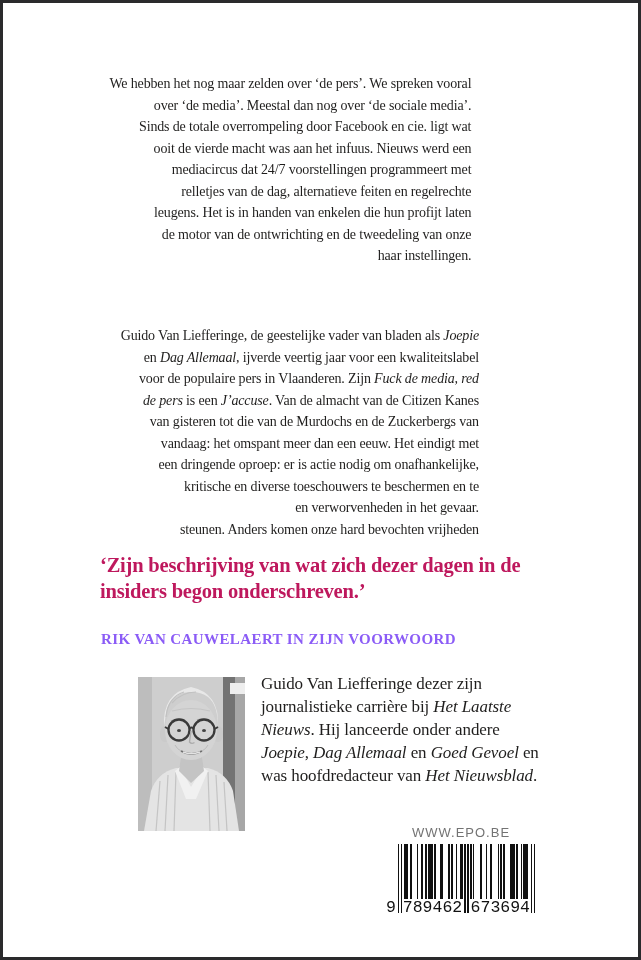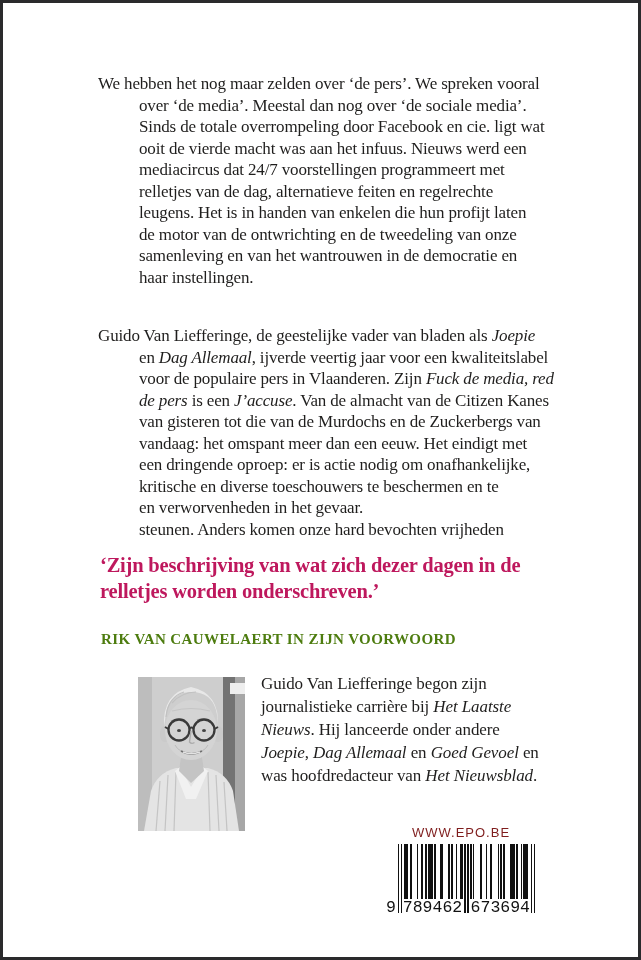--- a/index.html
+++ b/index.html
@@ -9,44 +9,45 @@
     box-sizing: border-box;
     background: #ffffff;
     border: 3px solid #2a2a2c;
     overflow: hidden;
     font-family: "Liberation Serif", serif;
     color: #1f1e1d;
   }
   .para {
     position: absolute;
     left: 136px;
-    font-size: 17px;
+    font-size: 14px;
     line-height: 21.5px;
     letter-spacing: -0.15px;
     white-space: nowrap;
+    text-align: right;
   }
   .para .line:first-child { margin-left: -41px; }
   .p1 { top: 70px; }
   .p2 { top: 322px; }
   .it { font-style: italic; }
   .bd { font-weight: 400; }
   .quote {
     position: absolute;
     left: 97px; top: 549px;
     color: #be185d;
     font-weight: 700;
     font-size: 20.5px;
     line-height: 26.4px;
     letter-spacing: -0.2px;
     white-space: nowrap;
   }
   .attribution {
     position: absolute;
     left: 98px; top: 628px;
-    color: #4d7c0f;
+    color: #8b5cf6;
     font-weight: 700;
     font-size: 15px;
     letter-spacing: 0.4px;
     white-space: nowrap;
   }
   .photo {
     position: absolute;
     left: 135px; top: 674px;
     width: 107px; height: 154px;
     margin: 0; padding: 0;
@@ -64,58 +65,57 @@
   .footer {
     position: absolute;
     left: 383px; top: 822px;
     width: 150px;
     text-align: center;
   }
   .site {
     font-family: "Liberation Sans", sans-serif;
     font-size: 13px;
     letter-spacing: 1px;
-    color: #7f1d1d;
+    color: #737373;
   }
   .barcode { display: block; margin-top: 2px; }
 </style>
 </head>
 <body>
 
 <div class="cover">
 
   <section class="para p1">
       <div class="line"><span>We hebben het nog maar zelden over ‘de pers’. We spreken vooral</span></div>
       <div class="line"><span>over ‘de media’. Meestal dan nog over ‘de sociale media’.</span></div>
       <div class="line"><span>Sinds de totale overrompeling door Facebook en cie. ligt wat</span></div>
       <div class="line"><span>ooit de vierde macht was aan het infuus. Nieuws werd een</span></div>
       <div class="line"><span>mediacircus dat 24/7 voorstellingen programmeert met</span></div>
       <div class="line"><span>relletjes van de dag, alternatieve feiten en regelrechte</span></div>
       <div class="line"><span>leugens. Het is in handen van enkelen die hun profijt laten</span></div>
       <div class="line"><span>de motor van de ontwrichting en de tweedeling van onze</span></div>
-      <div class="line"><span>samenleving en van het wantrouwen in de democratie en</span></div>
       <div class="line"><span>haar instellingen.</span></div>
     </section>
 
   <section class="para p2">
       <div class="line"><span>Guido Van Liefferinge, de geestelijke vader van bladen als </span><span class="it">Joepie</span></div>
       <div class="line"><span>en </span><span class="it">Dag Allemaal</span><span>, ijverde veertig jaar voor een kwaliteitslabel</span></div>
       <div class="line"><span>voor de populaire pers in Vlaanderen. Zijn </span><span class="it">Fuck de media, red</span></div>
       <div class="line"><span class="it">de pers</span><span> is een </span><span class="it">J’accuse</span><span>. Van de almacht van de Citizen Kanes</span></div>
       <div class="line"><span>van gisteren tot die van de Murdochs en de Zuckerbergs van</span></div>
       <div class="line"><span>vandaag: het omspant meer dan een eeuw. Het eindigt met</span></div>
       <div class="line"><span>een dringende oproep: er is actie nodig om onafhankelijke,</span></div>
       <div class="line"><span>kritische en diverse toeschouwers te beschermen en te</span></div>
       <div class="line"><span>en verworvenheden in het gevaar.</span></div>
       <div class="line"><span>steunen. Anders komen onze hard bevochten vrijheden</span></div>
     </section>
 
   <section class="quote">
       <div class="line"><span>‘Zijn beschrijving van wat zich dezer dagen in de</span></div>
-      <div class="line"><span>relletjes worden onderschreven.’</span></div>
+      <div class="line"><span>insiders begon onderschreven.’</span></div>
     </section>
 
   <div class="attribution">RIK VAN CAUWELAERT IN ZIJN VOORWOORD</div>
 
   <figure class="photo">
     <svg width="107" height="154" viewBox="0 0 107 154" xmlns="http://www.w3.org/2000/svg">
       <rect width="107" height="154" fill="#cfcecb"></rect>
       <rect x="0" y="0" width="14" height="154" fill="#bfbdb9"></rect>
       <rect x="85" y="0" width="12" height="154" fill="#757370"></rect>
       <rect x="97" y="0" width="10" height="154" fill="#a9a7a3"></rect>
@@ -145,21 +145,21 @@
       <ellipse cx="41" cy="53.5" rx="2" ry="1.6" fill="#45423f"></ellipse>
       <ellipse cx="66" cy="53.5" rx="2" ry="1.6" fill="#45423f"></ellipse>
       <path d="M53,54 L51.5,65 Q53.5,67.5 56.5,65.5" stroke="#b1aba3" stroke-width="1.4" fill="none"></path>
       <path d="M43,74 Q53,80 64,74" stroke="#776f67" stroke-width="1.8" fill="none"></path>
       <path d="M45,75 Q53,78.5 62,75" stroke="#e6e3df" stroke-width="1.6" fill="none"></path>
       <path d="M37,68 Q39,72 43,74 M70,68 Q68,72 64,74" stroke="#c0bab2" stroke-width="1" fill="none"></path>
     </svg>
   </figure>
 
   <section class="bio">
-      <div class="line"><span class="bd">Guido Van Liefferinge</span><span> begon zijn</span></div>
+      <div class="line"><span class="bd">Guido Van Liefferinge</span><span> dezer zijn</span></div>
       <div class="line"><span>journalistieke carrière bij </span><span class="it">Het Laatste</span></div>
       <div class="line"><span class="it">Nieuws</span><span>. Hij lanceerde onder andere</span></div>
       <div class="line"><span class="it">Joepie</span><span>, </span><span class="it">Dag Allemaal</span><span> en </span><span class="it">Goed Gevoel</span><span> en</span></div>
       <div class="line"><span>was hoofdredacteur van </span><span class="it">Het Nieuwsblad</span><span>.</span></div>
     </section>
 
   <div class="footer">
     <div class="site">WWW.EPO.BE</div>
     <svg class="barcode" width="150" height="75" viewBox="0 0 150 75" shape-rendering="crispEdges" xmlns="http://www.w3.org/2000/svg">
         <rect x="12.00" y="2" width="1.49" height="69" fill="#111111"></rect>

